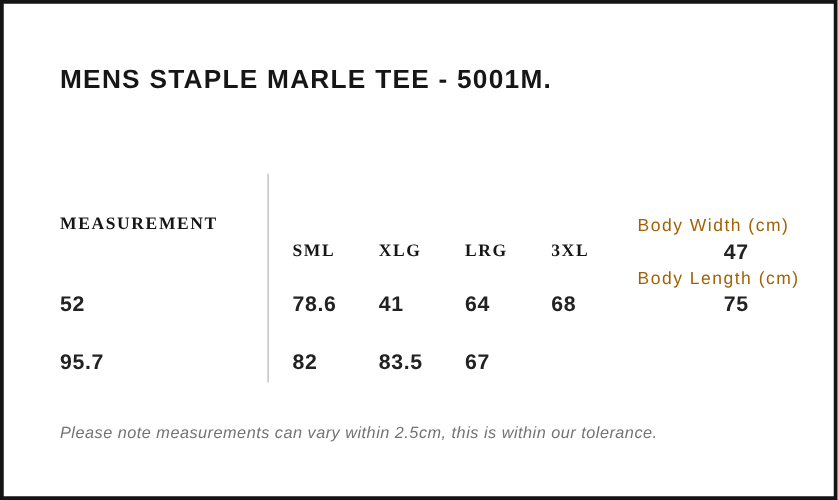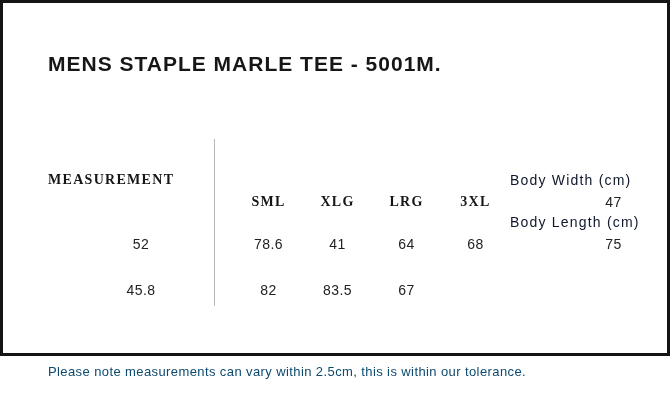--- a/index.html
+++ b/index.html
@@ -8,21 +8,21 @@
     height: 400px;
     background: #ffffff;
     font-family: "Liberation Sans", sans-serif;
     position: relative;
     overflow: hidden;
   }
   .frame {
     position: absolute;
     left: 0; top: 0;
     width: 670px;
-    height: 356px;
+    height: 400px;
     box-sizing: border-box;
     border: 3px solid #141414;
     background: #ffffff;
     padding-left: 36px;
   }
   .title {
     position: absolute;
     left: 45px;
     top: 49px;
     margin: 0;
@@ -47,50 +47,50 @@
     left: 166px;
     top: -14px;
     width: 1px;
     height: 167px;
     background: #b8b8b8;
   }
   .cell {
     white-space: nowrap;
   }
   .cell.size, .cell.value {
-    text-align: center;
     margin-top: 44px;
   }
   .cell.header {
     font-weight: 700;
     font-size: 14px;
     letter-spacing: 1.3px;
     color: #161616;
     font-family: Liberation Serif, serif;
   }
   .cell.row-label {
     font-size: 14px;
     letter-spacing: 1.2px;
-    color: #0f172a;
+    color: #a16207;
     font-weight: 400;
   }
   .cell.value {
-    font-size: 14px;
+    font-size: 17px;
     letter-spacing: 0.5px;
     color: #222222;
-    font-weight: 400;
+    font-weight: 700;
   }
   .note {
     position: absolute;
     left: 45px;
-    top: 361px;
+    top: 335px;
     margin: 0;
     font-size: 13px;
+    font-style: italic;
     letter-spacing: 0.4px;
-    color: #0c4a6e;
+    color: #737373;
     white-space: nowrap;
   }
 </style>
 </head>
 <body>
 
 <div class="frame">
 
   <h1 class="title">MENS STAPLE MARLE TEE - 5001M.</h1>
 
@@ -106,21 +106,21 @@
     <div class="cell row-label">Body Width (cm)</div>
     <div class="cell value">47</div>
     <div class="cell value">52</div>
     <div class="cell value">78.6</div>
     <div class="cell value">41</div>
     <div class="cell value">64</div>
     <div class="cell value">68</div>
 
     <div class="cell row-label">Body Length (cm)</div>
     <div class="cell value">75</div>
-    <div class="cell value">45.8</div>
+    <div class="cell value">95.7</div>
     <div class="cell value">82</div>
     <div class="cell value">83.5</div>
     <div class="cell value">67</div>
   </div>
 
   <p class="note">Please note measurements can vary within 2.5cm, this is within our tolerance.</p>
 
 </div>
 
 </body></html>

